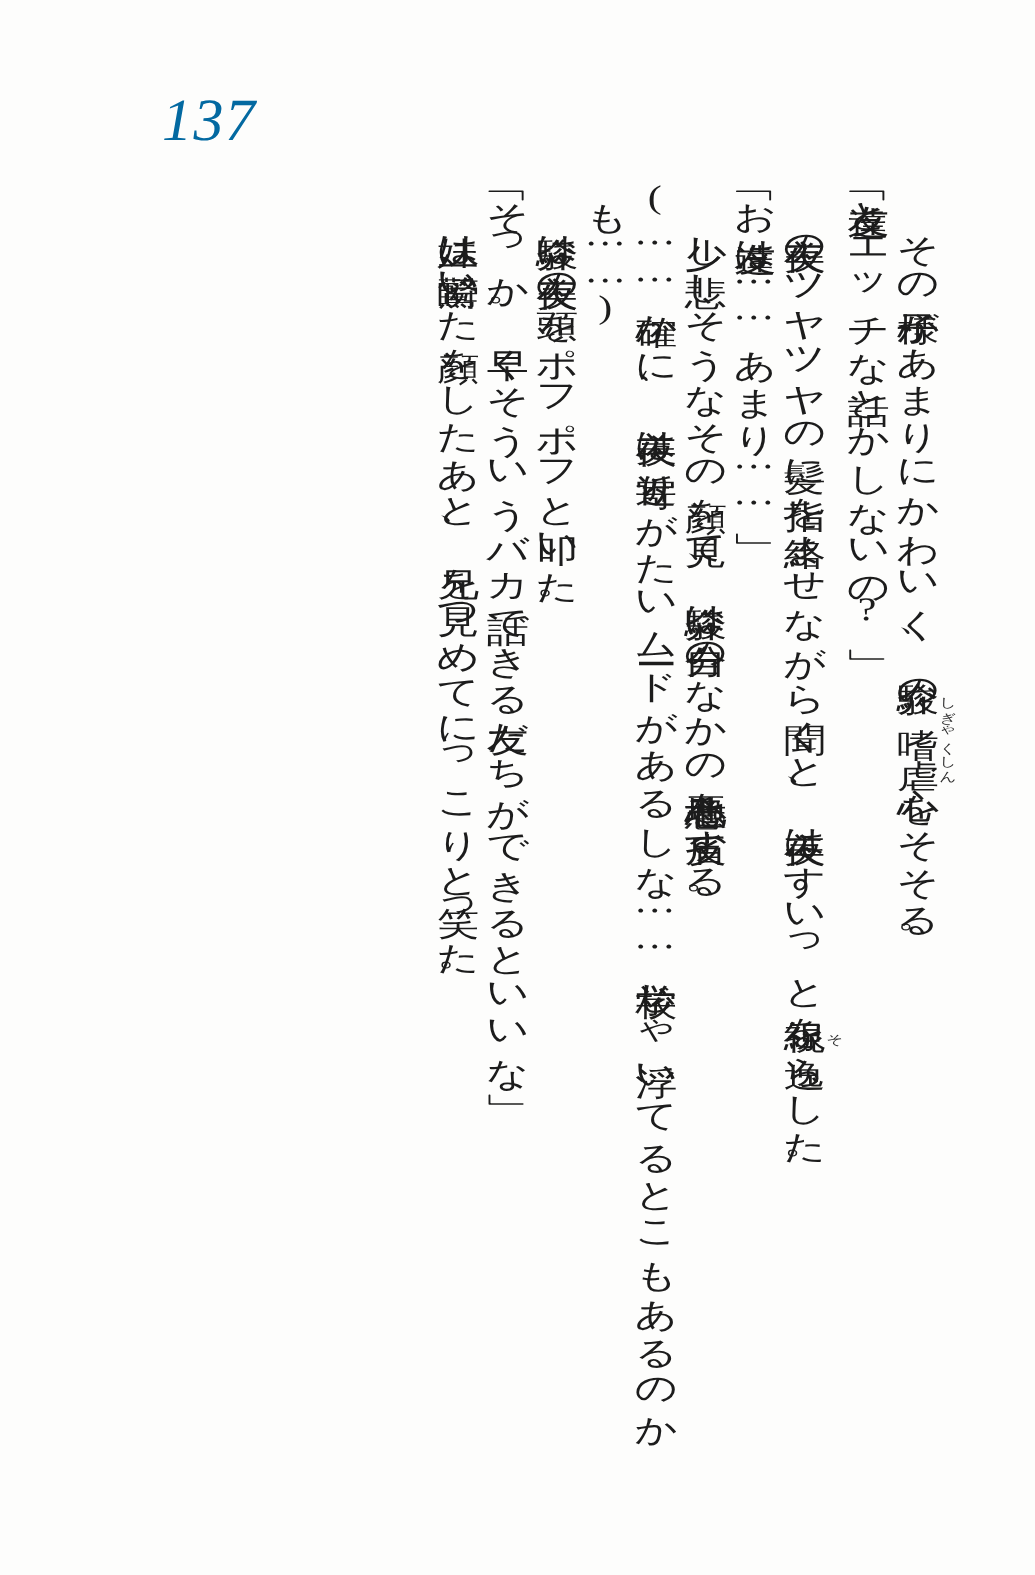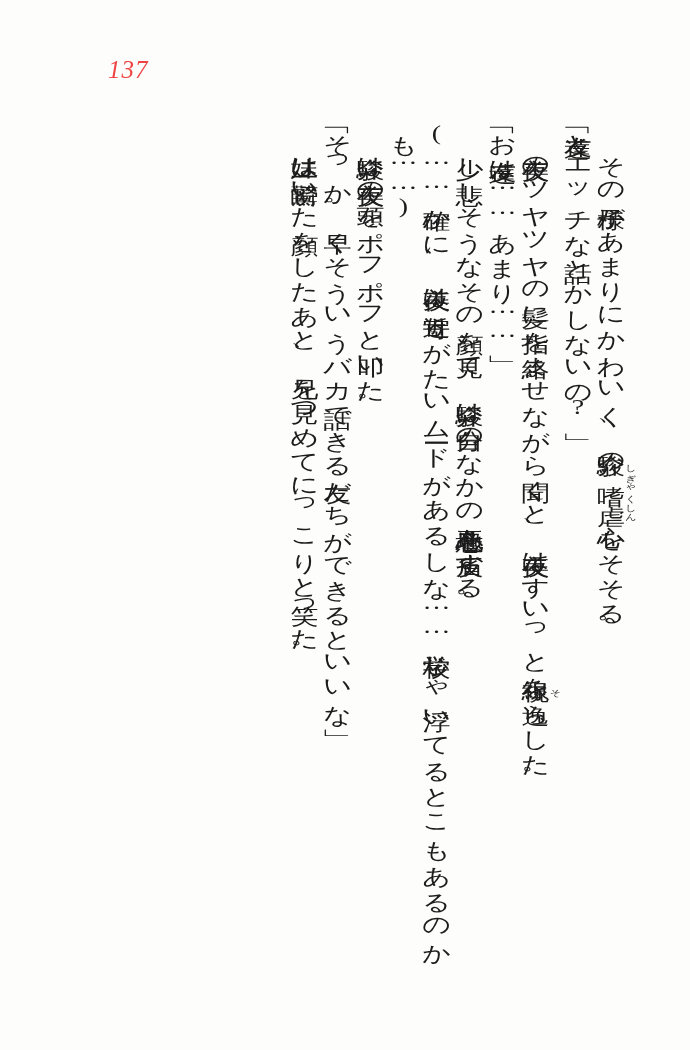--- a/index.html
+++ b/index.html
@@ -16,24 +16,24 @@
     position: relative;
     width: 690px;
     height: 1050px;
     background: #fdfdfc;
     overflow: hidden;
   }
   .page-number {
     position: absolute;
     left: 108px;
     top: 56px;
-    font-size: 25px;
+    font-size: 40px;
     font-style: italic;
     letter-spacing: 1px;
-    color: #ef4444;
+    color: #0369a1;
     font-family: "Liberation Serif", "DejaVu Serif", serif;
   }
   .text-area {
     position: absolute;
     top: 120px;
     right: 53px;
     height: 1070px;               
     writing-mode: vertical-rl;
     -webkit-writing-mode: vertical-rl;
     text-orientation: upright;

